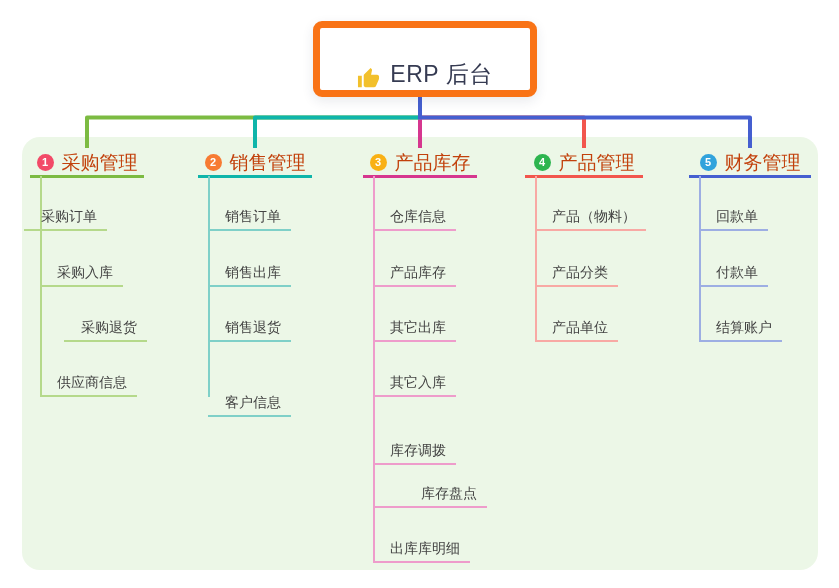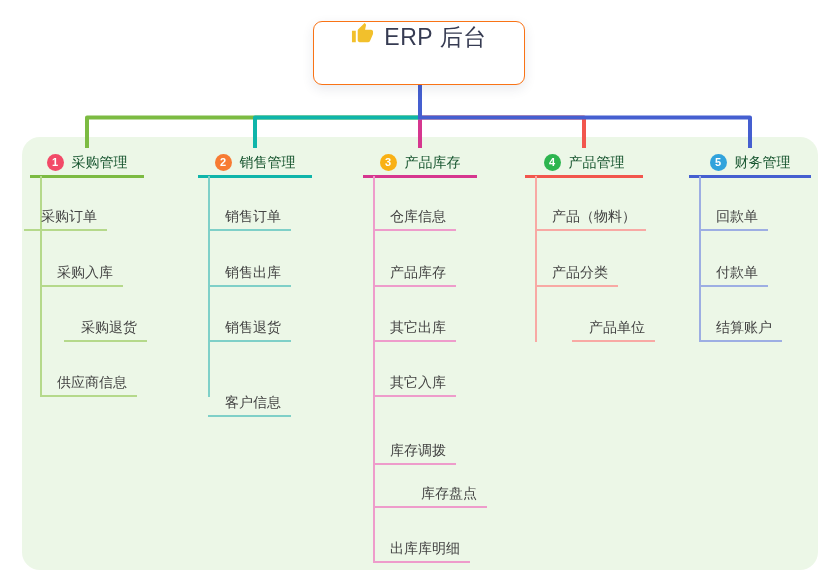--- a/index.html
+++ b/index.html
@@ -2,27 +2,27 @@
 <html><head>
 <meta charset="utf-8">
 <style>
   html,body{margin:0;padding:0;background:#ffffff;}
   .stage{position:relative;width:839px;height:588px;background:#ffffff;overflow:hidden;
          font-family:"Liberation Sans","DejaVu Sans",sans-serif;}
   .panel{position:absolute;left:22px;top:137px;width:796px;height:433px;
          border-radius:18px;}
   svg.connectors{position:absolute;left:0;top:0;width:839px;height:588px;pointer-events:none;}
   .root-card{position:absolute;left:313px;top:21px;width:210px;height:62px;background:#ffffff;
-             border:1px solid #f97316;border-radius:9px;box-shadow:0 4px 12px rgba(40,50,80,.10);
-             display:flex;align-items:flex-start;justify-content:center;gap:10px;}
+             border:7px solid #f97316;border-radius:9px;box-shadow:0 4px 12px rgba(40,50,80,.10);
+             display:flex;align-items:flex-end;justify-content:center;gap:10px;}
   .root-title{font-size:23px;color:#363b52;font-weight:500;letter-spacing:.5px;}
   .thumb-icon{display:inline-flex;width:23px;height:23px;}
   .branch-header{position:absolute;height:25px;display:flex;align-items:center;justify-content:center;
                  gap:8px;border-bottom:3px solid;box-sizing:content-box;}
-  .branch-label{font-size:14px;color:#14532d;font-weight:500;white-space:nowrap;}
+  .branch-label{font-size:19px;color:#c2410c;font-weight:500;white-space:nowrap;}
   .badge{width:17px;height:17px;border-radius:50%;color:#fff;font-size:11px;font-weight:bold;
          display:flex;align-items:center;justify-content:center;flex:0 0 auto;line-height:17px;}
   .spine{position:absolute;width:2px;}
   .child-node{position:absolute;font-size:14px;line-height:21px;color:#434343;white-space:nowrap;
               padding:0 10px 2px 17px;border-bottom:2px solid;}
 </style>
 </head>
 <body>
 
 <div class="stage">
@@ -76,21 +76,21 @@
       <div class="child-node" style="left: 373px; top: 440px; border-bottom-color: rgb(238, 156, 203); text-align: right;">库存调拨</div>
       <div class="child-node" style="left: 373px; top: 483px; border-bottom-color: rgb(238, 156, 203); padding-left: 48px;">库存盘点</div>
       <div class="child-node" style="left: 373px; top: 538px; border-bottom-color: rgb(238, 156, 203);">出库库明细</div>
       <div class="branch-header" style="left: 525px; top: 150px; width: 118px; border-bottom-color: rgb(242, 86, 77);">
         <span class="badge" style="background: rgb(45, 181, 79);">4</span>
         <span class="branch-label">产品管理</span>
       </div>
       <div class="spine" style="left: 535px; top: 176px; height: 166px; background: rgb(248, 169, 164);"></div>
       <div class="child-node" style="left: 535px; top: 206px; border-bottom-color: rgb(248, 169, 164);">产品（物料）</div>
       <div class="child-node" style="left: 535px; top: 262px; border-bottom-color: rgb(248, 169, 164);">产品分类</div>
-      <div class="child-node" style="left: 535px; top: 317px; border-bottom-color: rgb(248, 169, 164); margin-left: 37px;">产品单位</div>
+      <div class="child-node" style="left: 535px; top: 317px; border-bottom-color: rgb(248, 169, 164);">产品单位</div>
       <div class="branch-header" style="left: 689px; top: 150px; width: 122px; border-bottom-color: rgb(69, 95, 208);">
         <span class="badge" style="background: rgb(49, 163, 220);">5</span>
         <span class="branch-label">财务管理</span>
       </div>
       <div class="spine" style="left: 699px; top: 176px; height: 166px; background: rgb(157, 174, 227);"></div>
       <div class="child-node" style="left: 699px; top: 206px; border-bottom-color: rgb(157, 174, 227);">回款单</div>
       <div class="child-node" style="left: 699px; top: 262px; border-bottom-color: rgb(157, 174, 227);">付款单</div>
       <div class="child-node" style="left: 699px; top: 317px; border-bottom-color: rgb(157, 174, 227);">结算账户</div>
     </div>
 </div>

